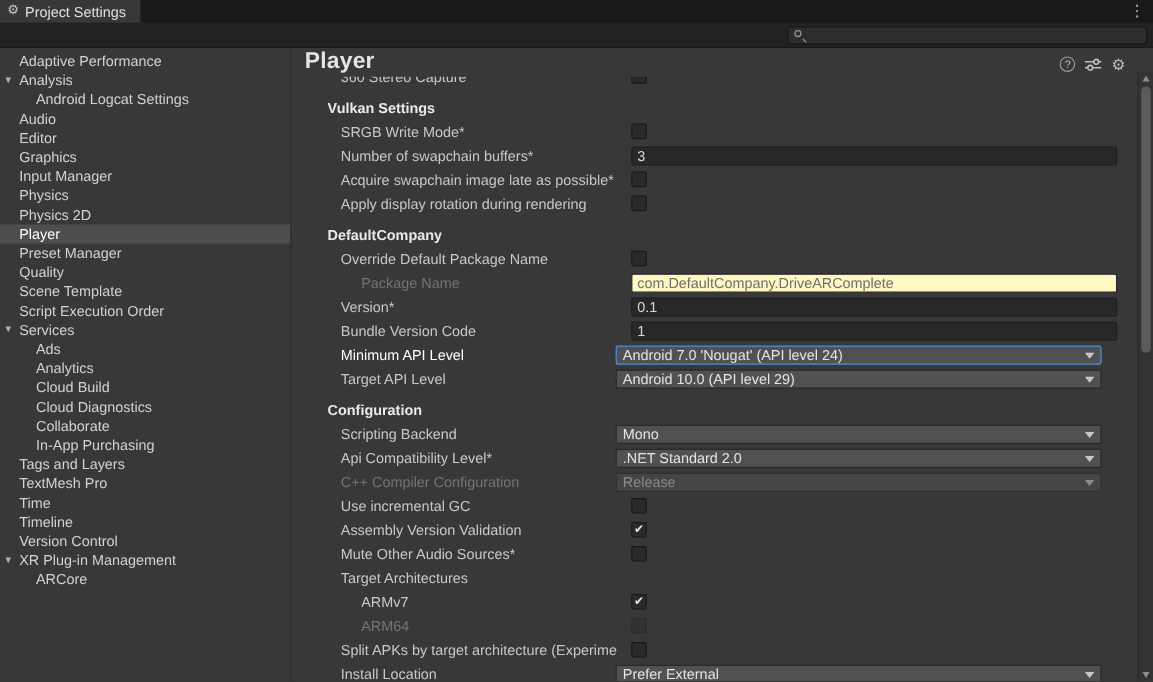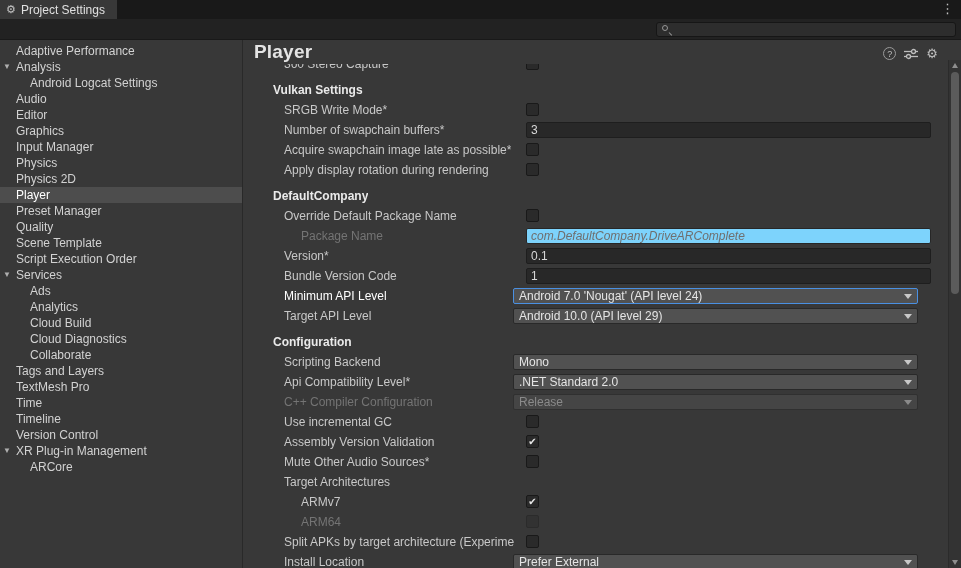--- a/index.html
+++ b/index.html
@@ -65,21 +65,21 @@
     background:#2A2A2A; border:1px solid #191919; border-radius:2px;
     color:#E6E6E6; font-size:10px; line-height:11px; text-align:center; cursor:pointer;
   }
   .row.dis .cb { opacity:.4; cursor:default; }
 
   .tf {
     position:absolute; left:283px; top:2px; width:405px; height:16px;
     background:#282828; border:1px solid #1E1E1E; border-radius:2px;
     color:#D8D8D8; padding:1px 4px 0; line-height:13px; overflow:hidden; white-space:nowrap; cursor:text;
   }
-  .row.dis .tf { color:#6F6F6F; background:#7dd3fc; border-color:#272727; cursor:default;font-style:italic; }
+  .row.dis .tf { color:#6F6F6F; background:#fef9c3; border-color:#272727; cursor:default; }
 
   .dd {
     position:absolute; left:270px; top:2px; width:405px; height:16px;
     background:#515151; border:1px solid #292929; border-radius:2px;
     color:#E4E4E4; padding:1px 18px 0 5px; line-height:13px; overflow:hidden; white-space:nowrap; cursor:pointer;
   }
   .dd-arrow {
     position:absolute; right:5px; top:5px; width:0; height:0;
     border-left:4px solid transparent; border-right:4px solid transparent; border-top:5px solid #C8C8C8;
   }
@@ -133,20 +133,21 @@
           <div class="sb-item" style="padding-left: 16px;"><span class="sb-lbl">Preset Manager</span></div>
           <div class="sb-item" style="padding-left: 16px;"><span class="sb-lbl">Quality</span></div>
           <div class="sb-item" style="padding-left: 16px;"><span class="sb-lbl">Scene Template</span></div>
           <div class="sb-item" style="padding-left: 16px;"><span class="sb-lbl">Script Execution Order</span></div>
           <div class="sb-item" style="padding-left: 16px;"><span class="fold">▼</span><span class="sb-lbl">Services</span></div>
           <div class="sb-item" style="padding-left: 30px;"><span class="sb-lbl">Ads</span></div>
           <div class="sb-item" style="padding-left: 30px;"><span class="sb-lbl">Analytics</span></div>
           <div class="sb-item" style="padding-left: 30px;"><span class="sb-lbl">Cloud Build</span></div>
           <div class="sb-item" style="padding-left: 30px;"><span class="sb-lbl">Cloud Diagnostics</span></div>
           <div class="sb-item" style="padding-left: 30px;"><span class="sb-lbl">Collaborate</span></div>
+          <div class="sb-item" style="padding-left: 30px;"><span class="sb-lbl">In-App Purchasing</span></div>
           <div class="sb-item" style="padding-left: 16px;"><span class="sb-lbl">Tags and Layers</span></div>
           <div class="sb-item" style="padding-left: 16px;"><span class="sb-lbl">TextMesh Pro</span></div>
           <div class="sb-item" style="padding-left: 16px;"><span class="sb-lbl">Time</span></div>
           <div class="sb-item" style="padding-left: 16px;"><span class="sb-lbl">Timeline</span></div>
           <div class="sb-item" style="padding-left: 16px;"><span class="sb-lbl">Version Control</span></div>
           <div class="sb-item" style="padding-left: 16px;"><span class="fold">▼</span><span class="sb-lbl">XR Plug-in Management</span></div>
           <div class="sb-item" style="padding-left: 30px;"><span class="sb-lbl">ARCore</span></div>
         </div>
     </div>
 

